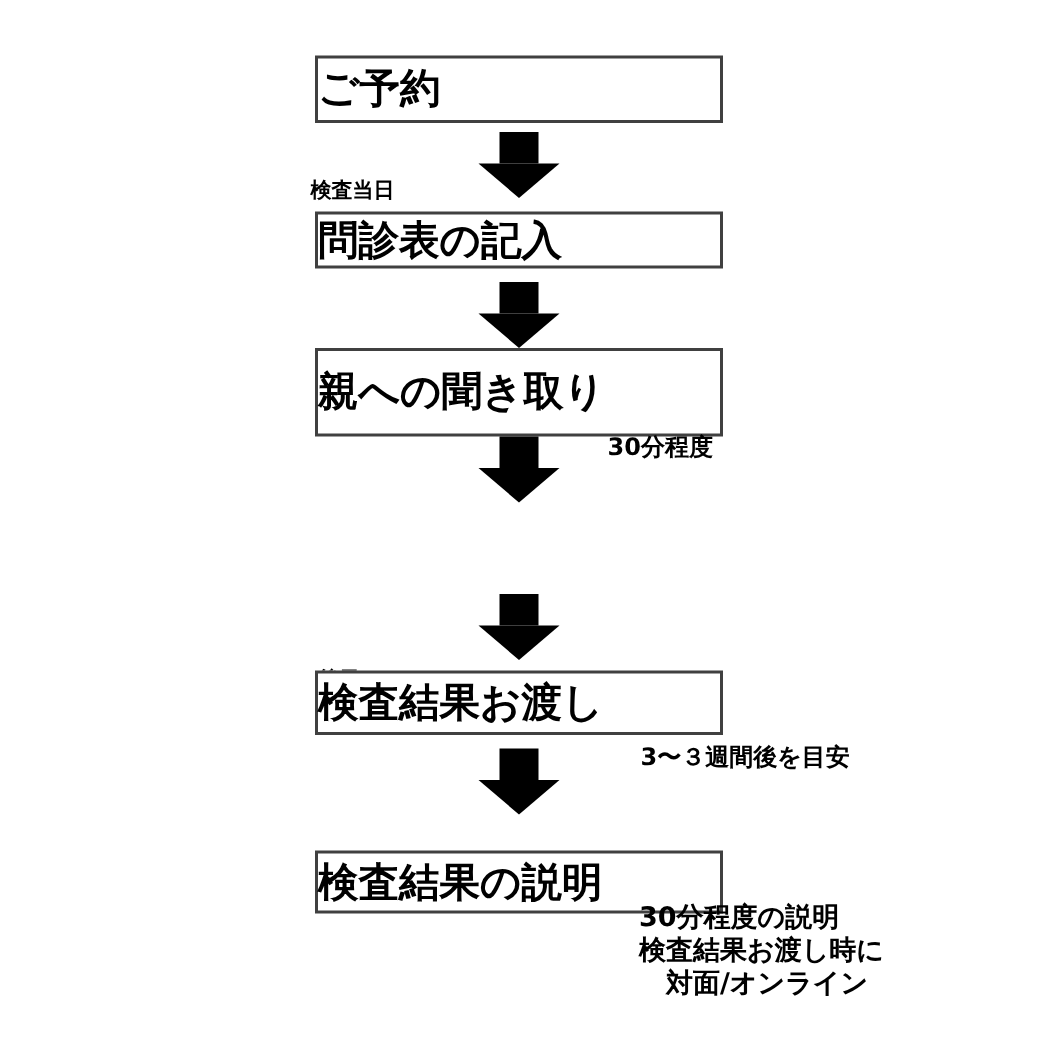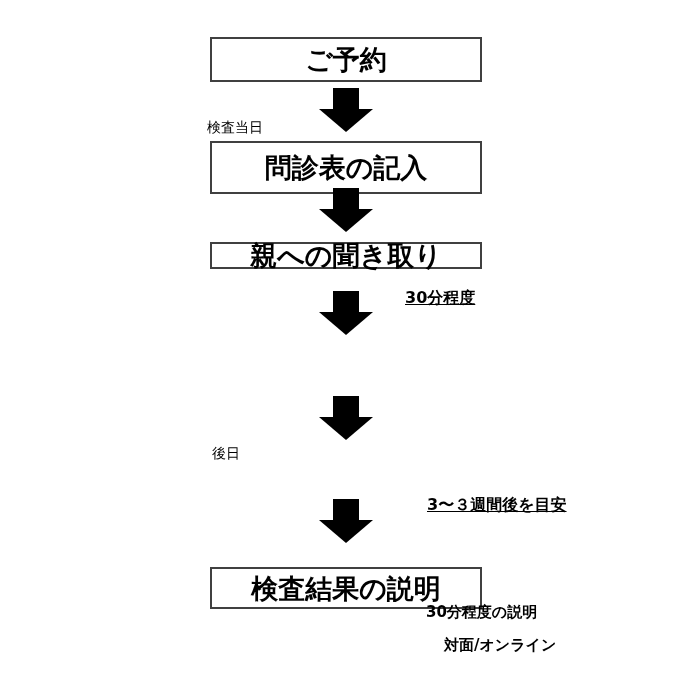--- a/index.html
+++ b/index.html
@@ -20,21 +20,21 @@
   }
   .flow-box {
     position: absolute;
     left: 210px;
     width: 272px;
     border: 2px solid #404040;
     background: #ffffff;
     box-sizing: border-box;
     display: flex;
     align-items: center;
-    justify-content: center;
+    justify-content: flex-start;
   }
   .flow-box .box-label {
     font-size: 27px;
     font-weight: bold;
     color: #000000;
     line-height: 1;
     white-space: nowrap;
   }
   .arrow {
     position: absolute;
@@ -51,95 +51,97 @@
     width: 0;
     height: 0;
     margin: 0 auto;
     border-left: 27px solid transparent;
     border-right: 27px solid transparent;
     border-top: 23px solid #000000;
   }
   .stage-label {
     position: absolute;
     font-size: 14px;
-    font-weight: normal;
+    font-weight: bold;
     line-height: 1.1;
     white-space: nowrap;
   }
   .side-note {
     position: absolute;
     font-size: 16px;
     font-weight: bold;
     line-height: 1.2;
     white-space: nowrap;
-    text-decoration: underline;
   }
   .bottom-notes {
     position: absolute;
     left: 426px;
     top: 601px;
-    font-size: 15px;
+    font-size: 18px;
     font-weight: bold;
     line-height: 22px;
     white-space: nowrap;
   }
   .bottom-notes .indent {
     padding-left: 18px;
-    margin-top: 11px;
   }
 </style>
 </head>
 <body>
 
 <div class="canvas">
 
   <div class="flow-box" style="top:37px;height:45px">
     <span class="box-label">ご予約</span>
   </div>
 
   <div class="arrow" style="top:88px">
     <div class="shaft"></div>
       <div class="head"></div>
   </div>
 
   <div class="stage-label" style="left:207px;top:120px">検査当日</div>
-  <div class="flow-box" style="top:141px;height:53px">
+  <div class="flow-box" style="top:141px;height:38px">
     <span class="box-label">問診表の記入</span>
   </div>
 
   <div class="arrow" style="top:188px">
     <div class="shaft"></div>
       <div class="head"></div>
   </div>
 
-  <div class="flow-box" style="top:242px;height:27px">
+  <div class="flow-box" style="top:232px;height:59px">
     <span class="box-label">親への聞き取り</span>
   </div>
   <div class="side-note" style="left:405px;top:288px">30分程度</div>
 
   <div class="arrow" style="top:291px">
     <div class="shaft"></div>
       <div class="head"></div>
   </div>
 
 
   <div class="arrow" style="top:396px">
     <div class="shaft"></div>
       <div class="head"></div>
   </div>
 
   <div class="stage-label" style="left:212px;top:446px">後日</div>
+  <div class="flow-box" style="top:447px;height:43px">
+    <span class="box-label">検査結果お渡し</span>
+  </div>
   <div class="side-note" style="left:427px;top:495px">3〜３週間後を目安</div>
 
   <div class="arrow" style="top:499px">
     <div class="shaft"></div>
       <div class="head"></div>
   </div>
 
   <div class="flow-box" style="top:567px;height:42px">
     <span class="box-label">検査結果の説明</span>
   </div>
   <div class="bottom-notes">
     <div>30分程度の説明</div>
+    <div>検査結果お渡し時に</div>
     <div class="indent">対面/オンライン</div>
   </div>
 
 </div>
 
 </body></html>

